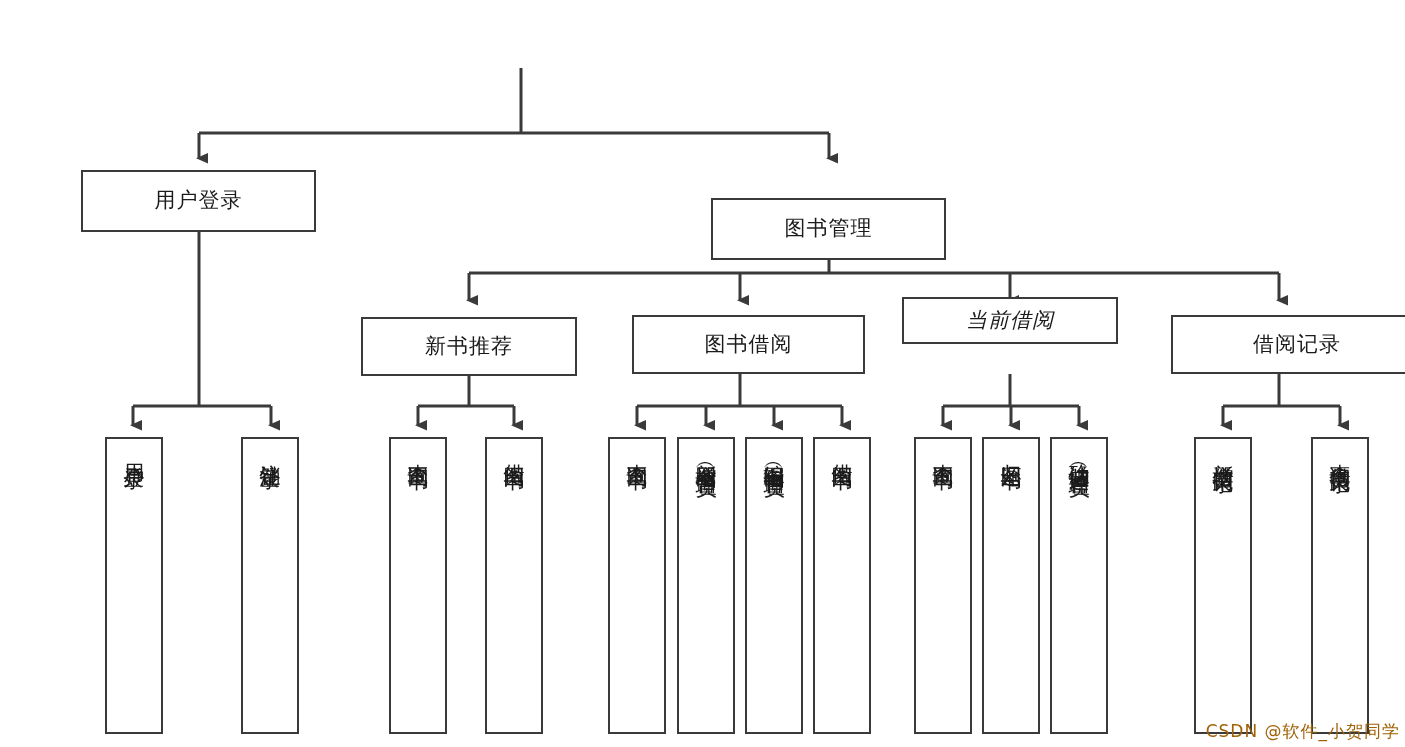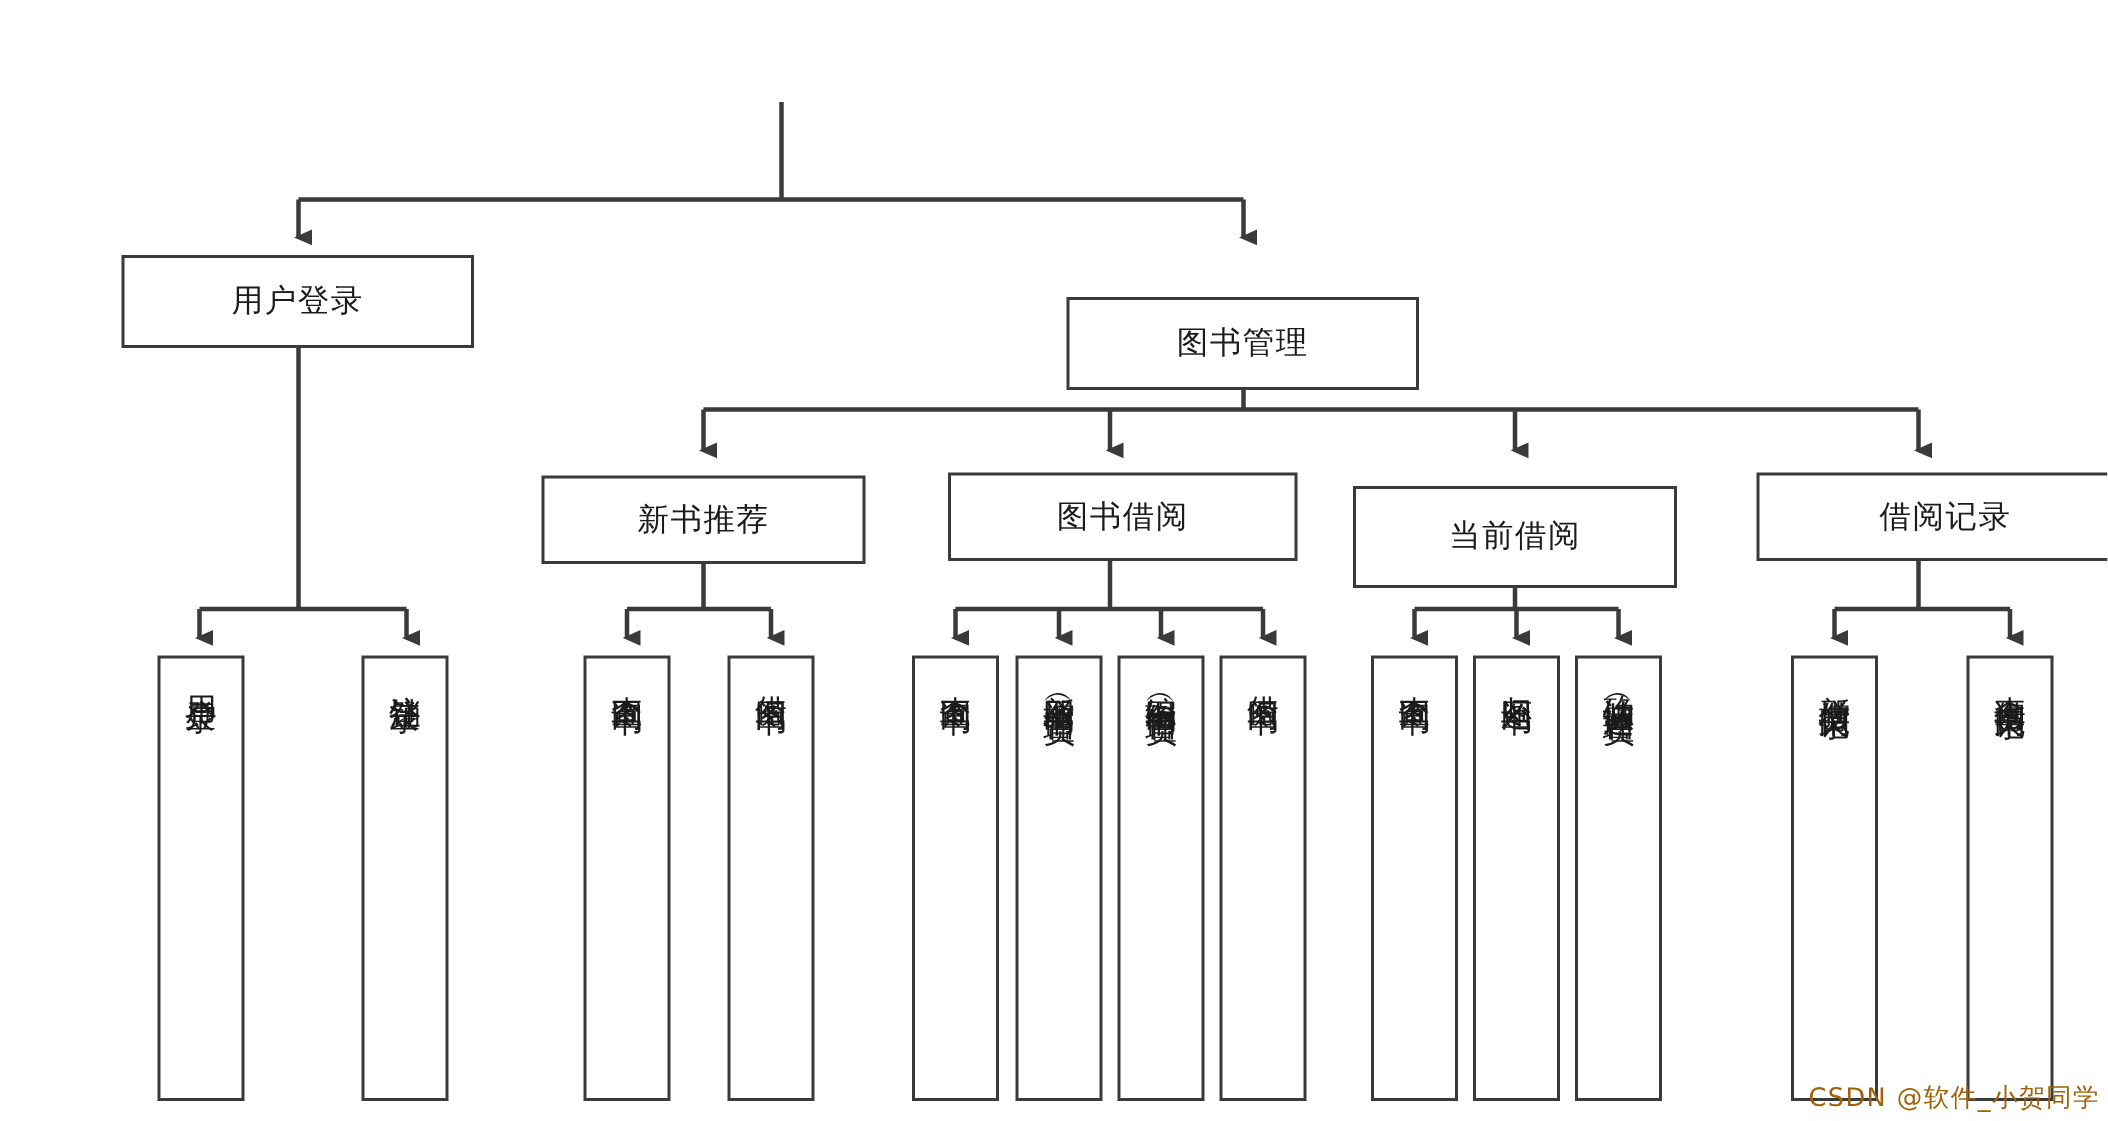--- a/index.html
+++ b/index.html
@@ -79,21 +79,21 @@
   <div class="node h" style="left:711px;top:170px;width:235px;height:62px;margin-top:28px;">
     <span>图书管理</span>
   </div>
 
   <div class="node h" style="left:361px;top:317px;width:216px;height:59px;">
     <span>新书推荐</span>
   </div>
   <div class="node h" style="left:632px;top:315px;width:233px;height:59px;">
     <span>图书借阅</span>
   </div>
-  <div class="node h" style="left:902px;top:324px;width:216px;height:68px;">
+  <div class="node h" style="left:902px;top:297px;width:216px;height:47px;font-style:italic;">
     <span>当前借阅</span>
   </div>
   <div class="node h" style="left:1171px;top:315px;width:252px;height:59px;">
     <span>借阅记录</span>
   </div>
 
   <div class="node leaf" style="left:105px;top:437px;width:58px;height:297px;">
     <span class="vtext">用户登录</span>
   </div>
   <div class="node leaf" style="left:241px;top:437px;width:58px;height:297px;">

